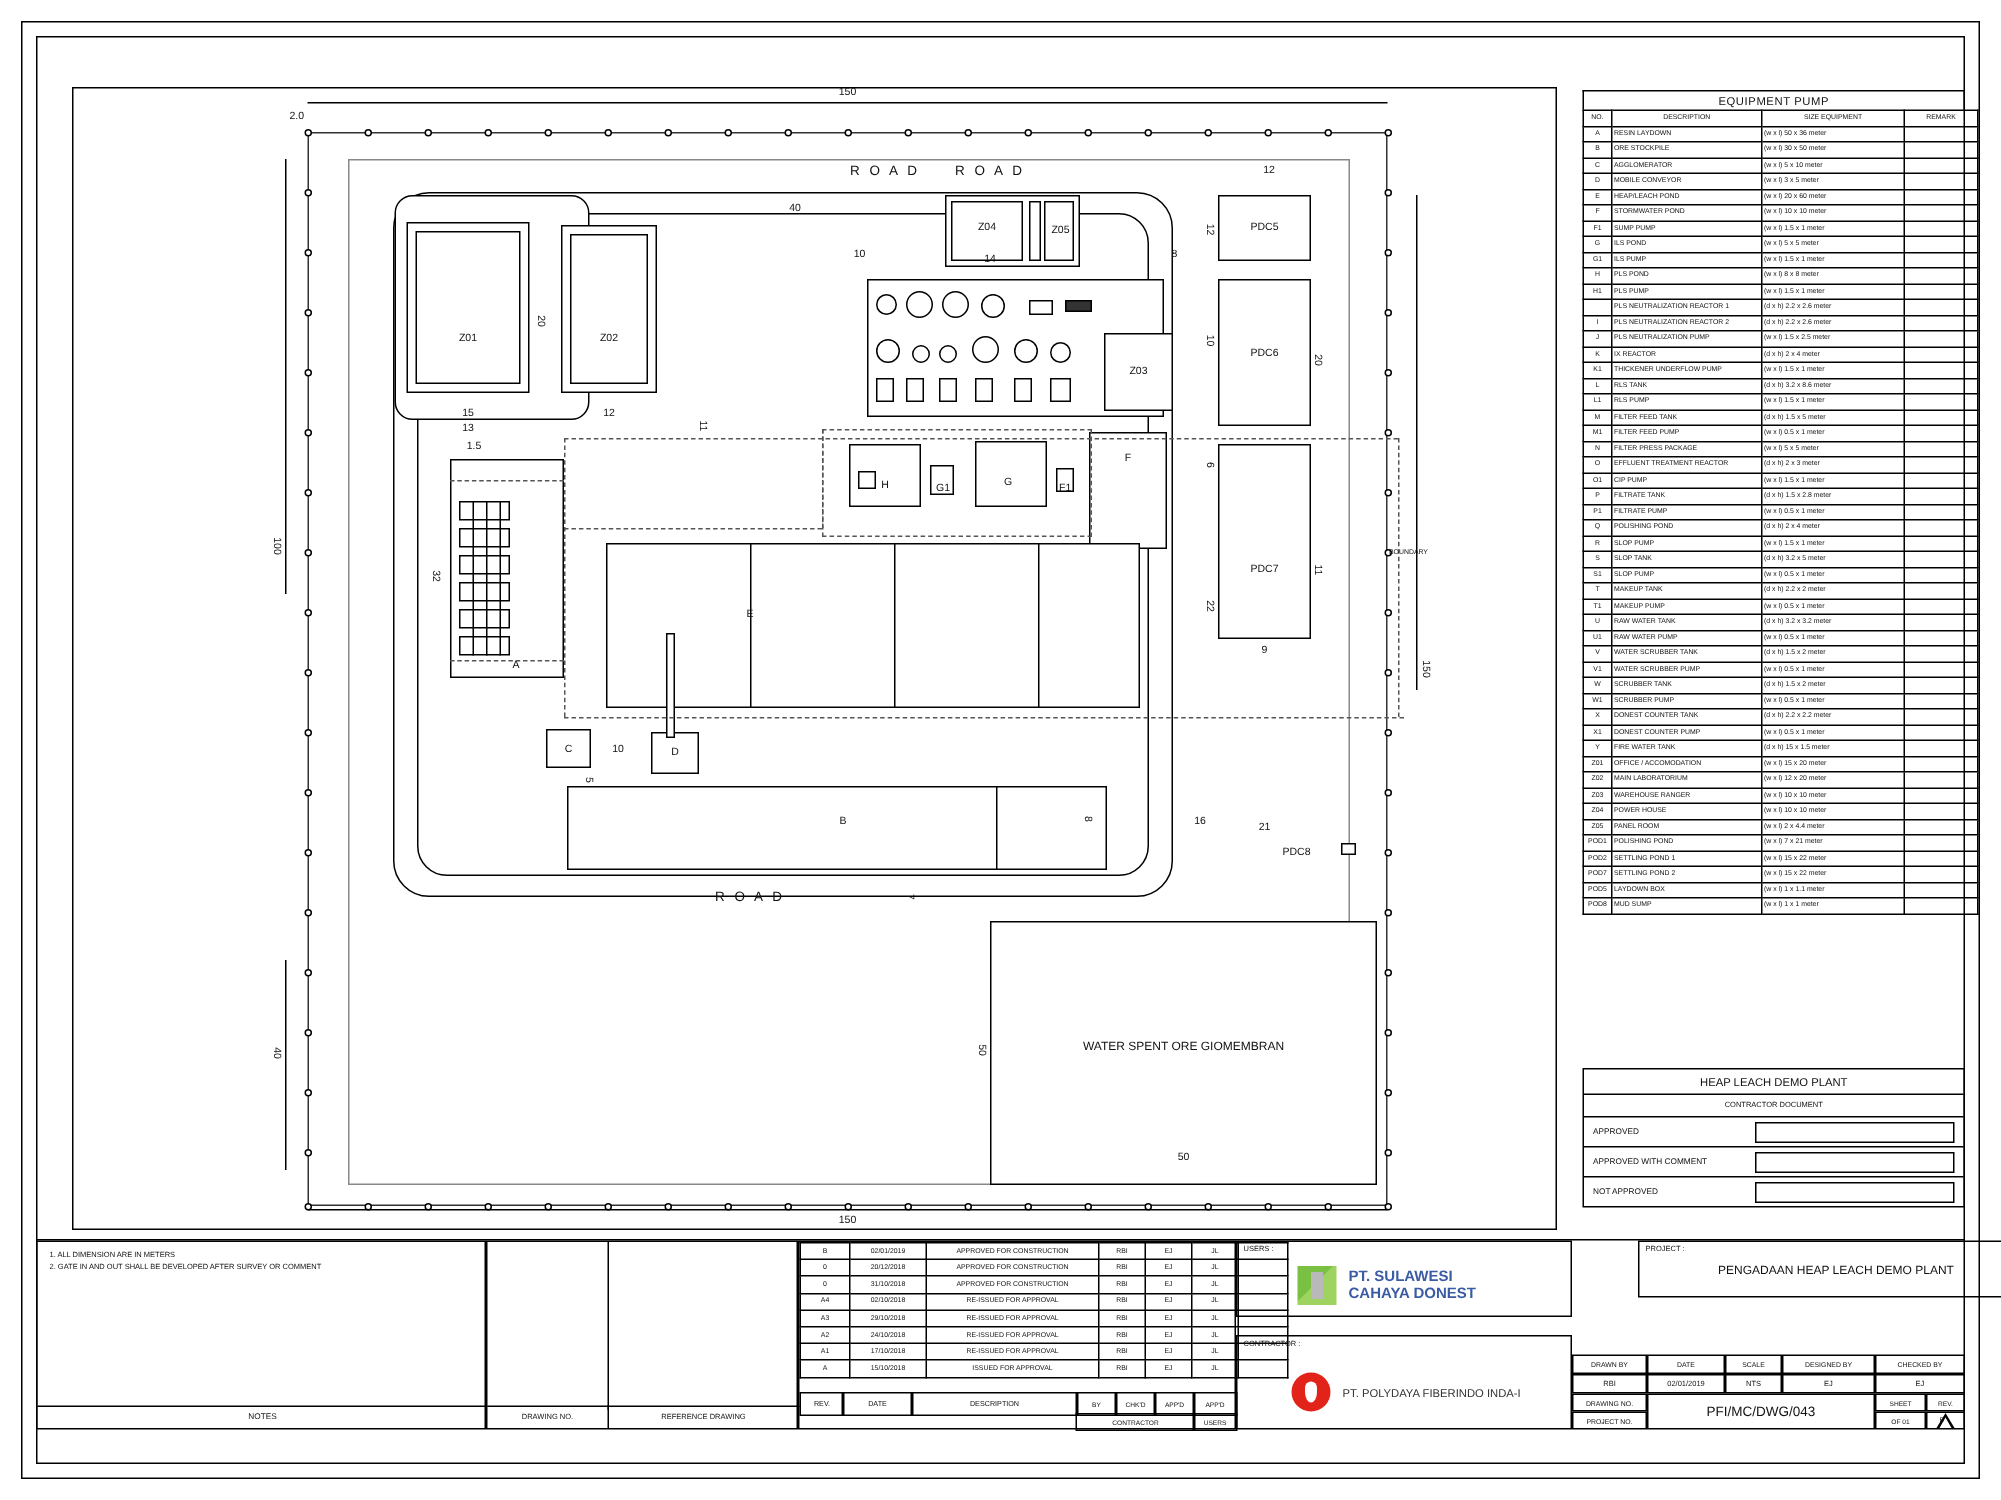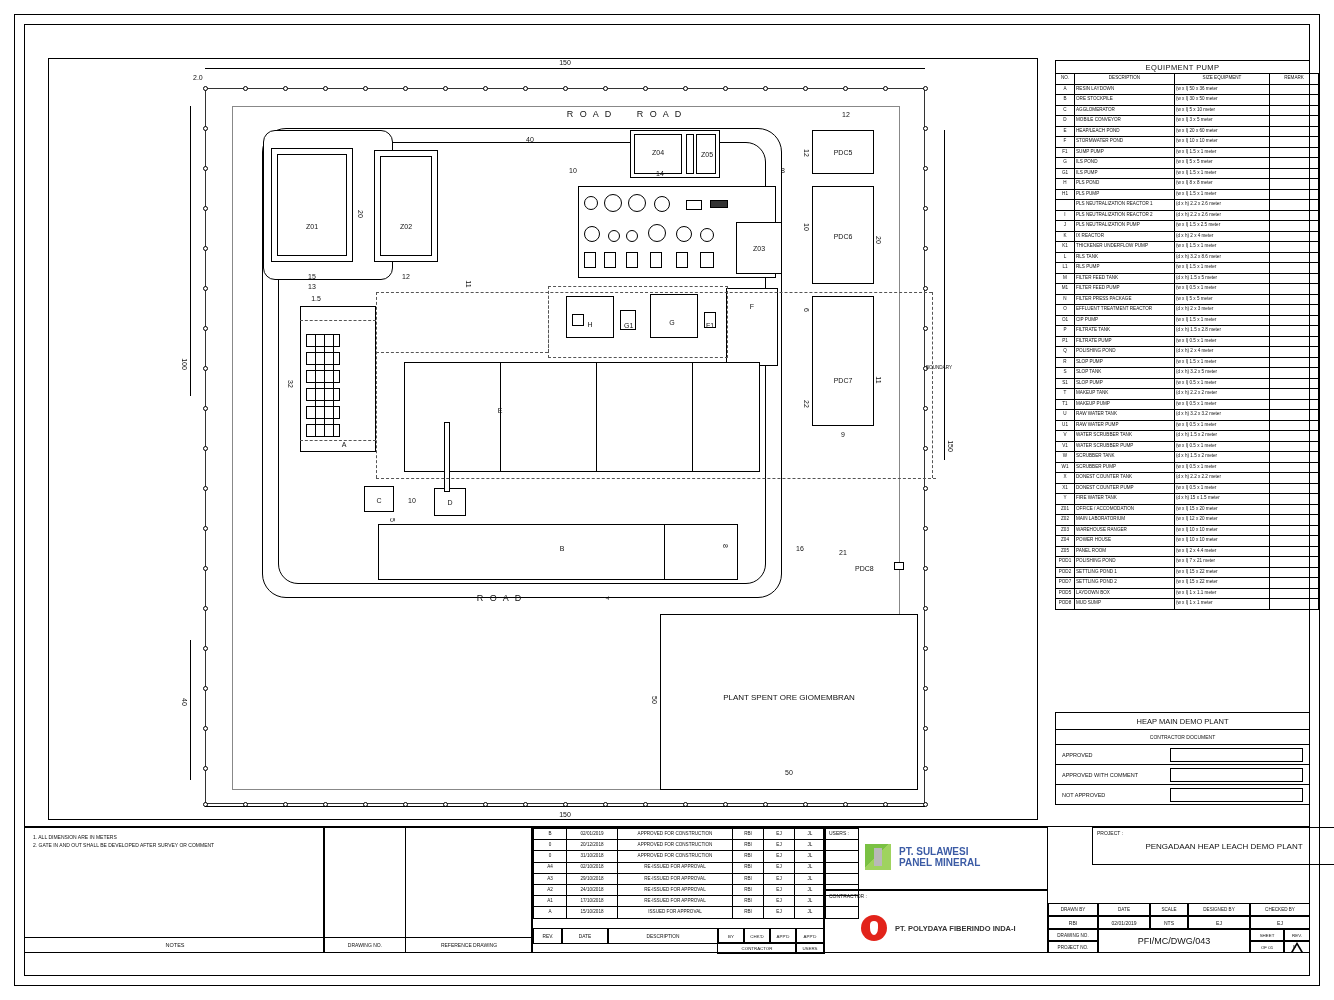--- a/index.html
+++ b/index.html
@@ -38,21 +38,21 @@
   
   #titleblock{position:absolute;left:24px;top:826px;width:1286px;height:126px;border-top:1px solid #000;box-sizing:border-box;}
   .tbcell{position:absolute;box-sizing:border-box;border:1px solid #000;font-size:5.5px;}
   table.rev{border-collapse:collapse;table-layout:fixed;}
   table.rev td{border:1px solid #000;font-size:4.6px;height:10.2px;padding:0 2px;line-height:1;overflow:hidden;white-space:nowrap;}
   .logo1{width:26px;height:26px;background:linear-gradient(135deg,#7ac143 0%,#7ac143 45%,#9fd35f 46%,#9fd35f 100%);position:relative;}
   .logo1:after{content:"";position:absolute;left:9px;top:4px;width:8px;height:18px;background:#b9b9b9;}
   .logo2{width:26px;height:26px;border-radius:50%;background:#e2231a;position:relative;}
   .logo2:after{content:"";position:absolute;left:9px;top:6px;width:8px;height:14px;background:#fff;border-radius:4px 4px 50% 50%;}
   .brandname{font-size:10px;font-weight:bold;color:#3b5ba5;line-height:1.15;}
-  .brandname2{font-size:7.5px;font-weight:bold;color:#3b5ba5;}
+  .brandname2{font-size:7.5px;font-weight:normal;color:#3b5ba5;}
   .tri{width:0;height:0;border-left:6px solid transparent;border-right:6px solid transparent;border-bottom:10px solid transparent;position:relative;}
   .tri:before{content:"";position:absolute;left:-6px;top:0;width:0;height:0;border-left:6px solid transparent;border-right:6px solid transparent;border-bottom:10px solid #000;}
   .tri:after{content:"";position:absolute;left:-4.4px;top:2.6px;width:0;height:0;border-left:4.4px solid transparent;border-right:4.4px solid transparent;border-bottom:7.4px solid #fff;}
   .dimline{position:absolute;border-top:1px solid #000;}
   .dot{position:absolute;width:3px;height:3px;border:1px solid #000;border-radius:50%;background:#fff;}
   .eqlab{position:absolute;font-size:7px;transform:translate(-50%,-50%);}
   .circ{position:absolute;border:1px solid #000;border-radius:50%;box-sizing:border-box;}
 </style>
 </head>
 <body>
@@ -242,21 +242,21 @@
     <div class="eqlab" style="left:379px;top:500px;">C</div>
     <div class="box" style="left:434px;top:488px;width:32px;height:28px;"></div>
     <div class="eqlab" style="left:450px;top:502px;">D</div>
     <div class="box" style="left:444px;top:422px;width:6px;height:70px;"></div>
 
     <div class="box" style="left:378px;top:524px;width:360px;height:56px;"></div>
     <div class="vline" style="left:664px;top:524px;height:56px;"></div>
     <div class="eqlab" style="left:562px;top:548px;">B</div>
 
     <div class="box" style="left:660px;top:614px;width:258px;height:176px;"></div>
-    <div class="lbl c" style="left:789px;top:698px;font-size:8px;">PLANT SPENT ORE GIOMEMBRAN</div>
+    <div class="lbl c" style="left:789px;top:698px;font-size:8px;">WATER SPENT ORE GIOMEMBRAN</div>
 
     <div class="dline" style="left:376px;top:292px;width:556px;"></div>
     <div class="dline" style="left:376px;top:352px;width:172px;"></div>
     <div class="dline" style="left:376px;top:478px;width:560px;"></div>
     <div class="dvline" style="left:376px;top:292px;height:186px;"></div>
     <div class="dvline" style="left:932px;top:292px;height:186px;"></div>
     <div class="dvline" style="left:548px;top:286px;height:66px;"></div>
     <div class="dline" style="left:300px;top:320px;width:76px;"></div>
     <div class="dline" style="left:300px;top:440px;width:76px;"></div>
 
@@ -612,21 +612,21 @@
             <td class="c1">POD8</td>
             <td class="c2">MUD SUMP</td>
             <td class="c3">(w x l) 1 x 1 meter</td>
             <td class="c4"></td>
           </tr>
         </tbody>
     </table>
   </div>
 
   <div class="apprbox">
-    <div class="apprtitle">HEAP MAIN DEMO PLANT</div>
+    <div class="apprtitle">HEAP LEACH DEMO PLANT</div>
     <div class="apprsub">CONTRACTOR DOCUMENT</div>
     <div class="apprrow">
       <div class="apprlabel">APPROVED</div>
       <div class="apprfield"></div>
     </div>
     <div class="apprrow">
       <div class="apprlabel">APPROVED WITH COMMENT</div>
       <div class="apprfield"></div>
     </div>
     <div class="apprrow">
@@ -734,27 +734,27 @@
         <div style="position:absolute;left:74px;top:0;width:110px;height:14px;border:1px solid #000;display:flex;align-items:center;justify-content:center;font-size:4.8px;">DESCRIPTION</div>
         <div style="position:absolute;left:184px;top:0;width:26px;height:14px;border:1px solid #000;display:flex;align-items:center;justify-content:center;font-size:4.4px;">BY</div>
         <div style="position:absolute;left:210px;top:0;width:26px;height:14px;border:1px solid #000;display:flex;align-items:center;justify-content:center;font-size:4.4px;">CHK'D</div>
         <div style="position:absolute;left:236px;top:0;width:26px;height:14px;border:1px solid #000;display:flex;align-items:center;justify-content:center;font-size:4.4px;">APP'D</div>
         <div style="position:absolute;left:262px;top:0;width:28px;height:14px;border:1px solid #000;display:flex;align-items:center;justify-content:center;font-size:4.4px;">APP'D</div>
         <div style="position:absolute;left:184px;top:14px;width:78px;height:10px;border:1px solid #000;display:flex;align-items:center;justify-content:center;font-size:4.4px;">CONTRACTOR</div>
         <div style="position:absolute;left:262px;top:14px;width:28px;height:10px;border:1px solid #000;display:flex;align-items:center;justify-content:center;font-size:4.4px;">USERS</div>
       </div>
     </div>
 
-    <div class="tbcell" style="left:800px;top:0;width:224px;height:63px;">
+    <div class="tbcell" style="left:800px;top:0;width:224px;height:51px;">
       <div style="position:absolute;left:4px;top:2px;font-size:5px;">USERS :</div>
       <div style="position:absolute;left:40px;top:16px;display:flex;align-items:center;gap:8px;">
         <div class="logo1"></div>
         <div>
           <div class="brandname">PT. SULAWESI</div>
-          <div class="brandname">PANEL MINERAL</div>
+          <div class="brandname">CAHAYA DONEST</div>
         </div>
       </div>
     </div>
     <div class="tbcell" style="left:800px;top:63px;width:224px;height:63px;">
       <div style="position:absolute;left:4px;top:2px;font-size:5px;">CONTRACTOR :</div>
       <div style="position:absolute;left:36px;top:24px;display:flex;align-items:center;gap:8px;">
         <div class="logo2"></div>
         <div class="brandname2" style="color:#333;">PT. POLYDAYA FIBERINDO INDA-I</div>
       </div>
     </div>

